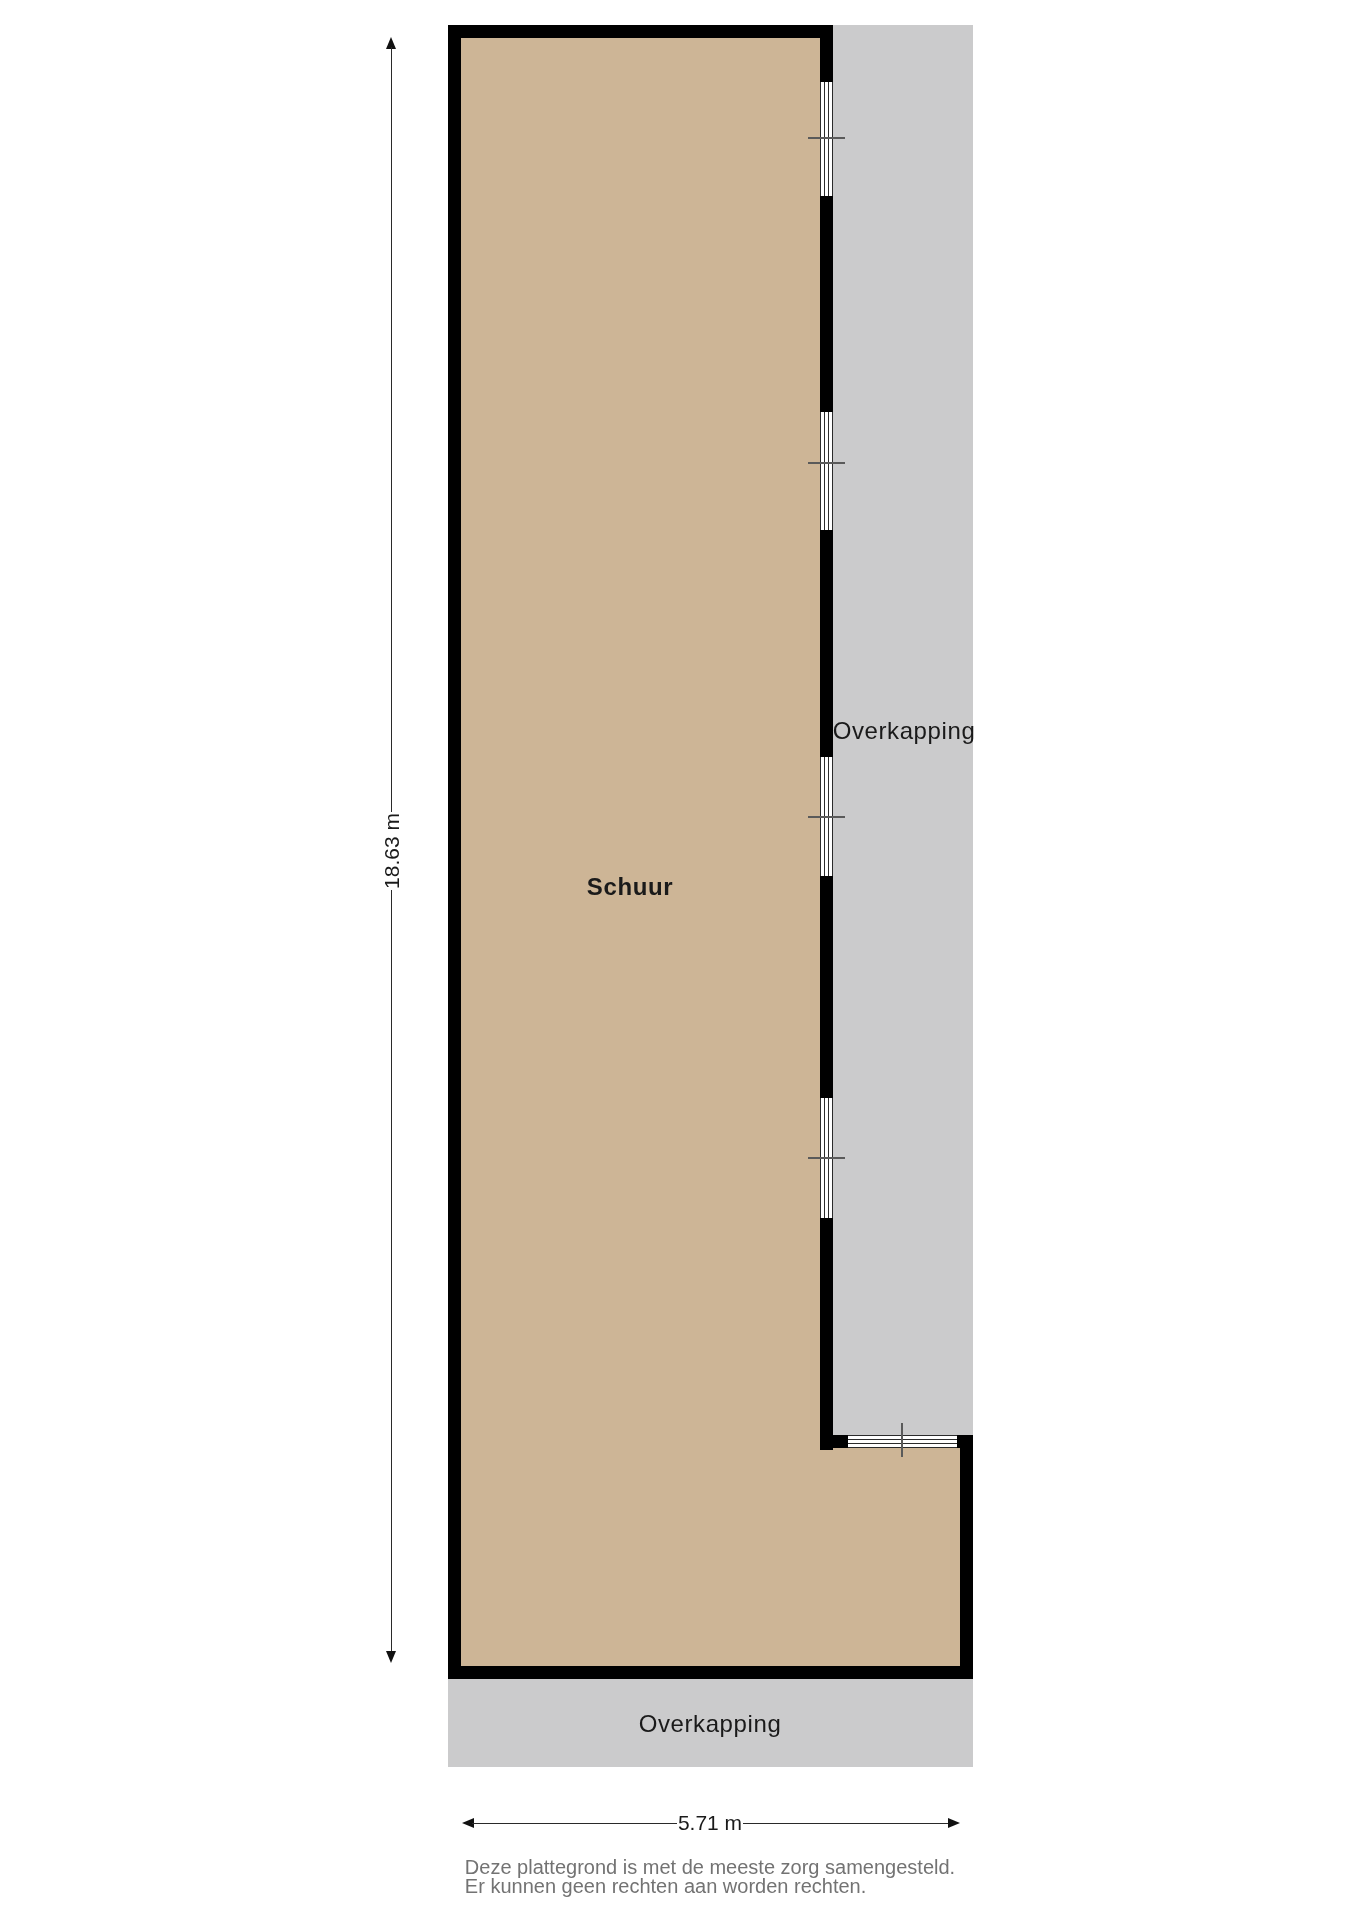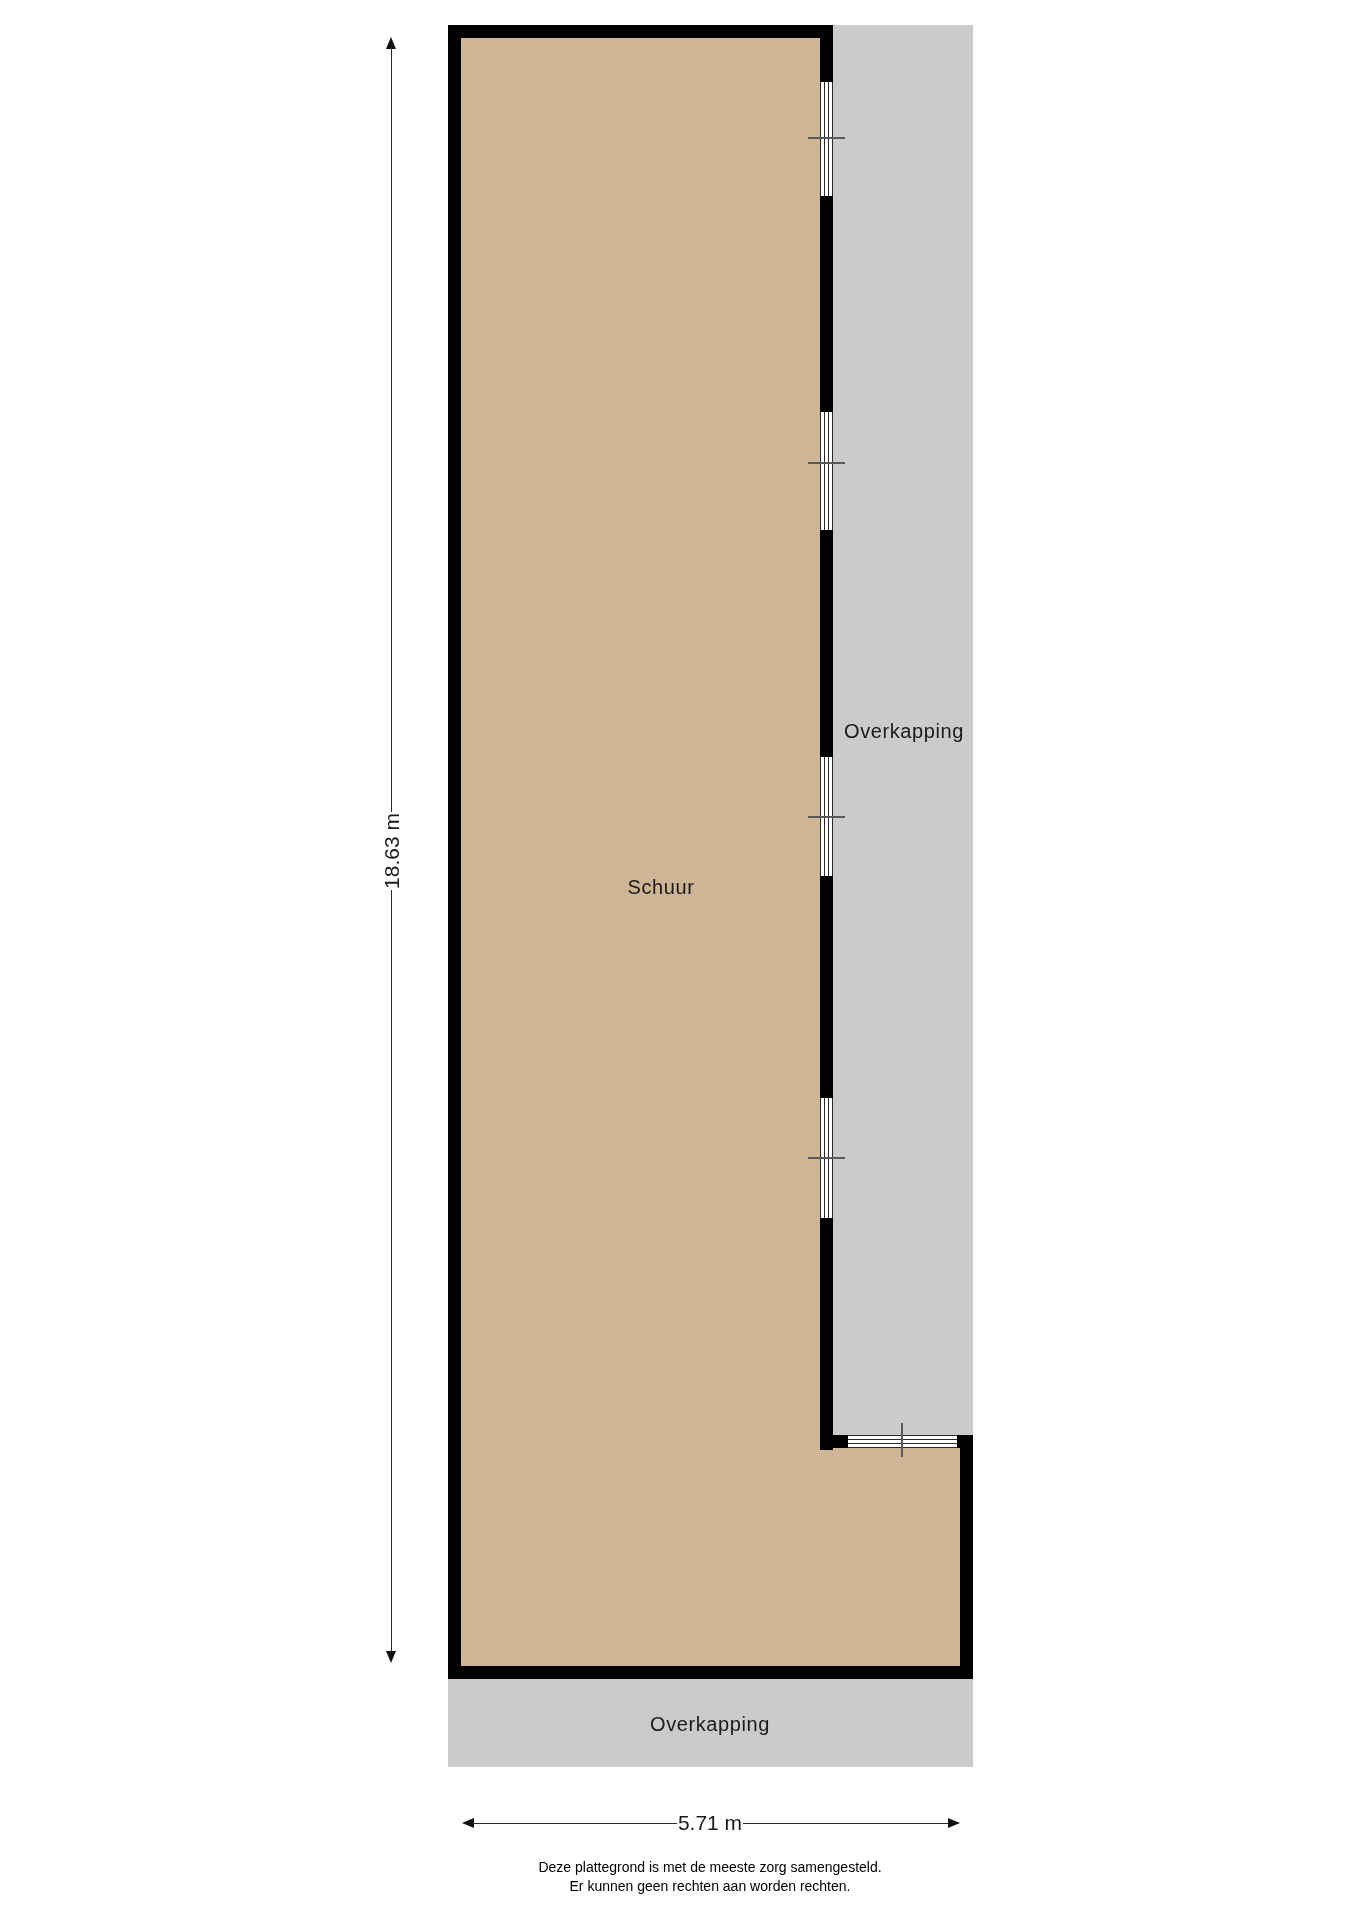--- a/index.html
+++ b/index.html
@@ -9,35 +9,35 @@
   }
   .abs{position:absolute;}
   .floor{background:#cdb596;}
   .canopy{background:#cbcbcc;}
   .wall{background:#000000;}
   .win-v{background:repeating-linear-gradient(to right,#2b2b2b 0 1px,#ffffff 1px 4px);}
   .win-h{background:repeating-linear-gradient(to bottom,#2b2b2b 0 1px,#ffffff 1px 4px);}
   .tick-h{height:2px;background:#5a5a5a;}
   .tick-v{width:2px;background:#5a5a5a;}
   .room-label{
-    color:#1a1a1a;font-size:20px;letter-spacing:0.6px;white-space:nowrap;
+    color:#1a1a1a;font-size:24px;letter-spacing:0.6px;white-space:nowrap;
     transform:translate(-50%,-50%);
   }
   .dim-line{background:#2a2a2a;}
   .dim-label{
     color:#1a1a1a;font-size:21px;white-space:nowrap;transform:translate(-50%,-50%);
   }
   .dim-label.vert{transform:translate(-50%,-50%) rotate(-90deg);}
   .arrow{width:0;height:0;}
   .arrow.up{border-left:5px solid transparent;border-right:5px solid transparent;border-bottom:12px solid #111;}
   .arrow.down{border-left:5px solid transparent;border-right:5px solid transparent;border-top:12px solid #111;}
   .arrow.left{border-top:5px solid transparent;border-bottom:5px solid transparent;border-right:12px solid #111;}
   .arrow.right{border-top:5px solid transparent;border-bottom:5px solid transparent;border-left:12px solid #111;}
   .disclaimer{
-    color:#000000;font-size:14px;line-height:19px;text-align:center;
+    color:#737373;font-size:20px;line-height:19px;
     transform:translateX(-50%);white-space:nowrap;
   }
 </style>
 </head>
 <body>
 
 <div id="stage">
 
   <div class="abs canopy" style="left:833px;top:25px;width:140px;height:1410px;"></div>
   <div class="abs canopy" style="left:448px;top:1679px;width:525px;height:88px;"></div>
@@ -76,21 +76,21 @@
   <div class="abs dim-label vert" style="left:392px;top:851px;">18.63 m</div>
   <div class="abs dim-line" style="left:391px;top:890px;width:1px;height:763px;"></div>
   <div class="abs arrow down" style="left:386px;top:1651px;"></div>
 
   <div class="abs arrow left" style="left:462px;top:1818px;"></div>
   <div class="abs dim-line" style="left:472px;top:1823px;width:205px;height:1px;"></div>
   <div class="abs dim-label" style="left:710px;top:1823px;">5.71 m</div>
   <div class="abs dim-line" style="left:743px;top:1823px;width:207px;height:1px;"></div>
   <div class="abs arrow right" style="left:948px;top:1818px;"></div>
 
-  <div class="abs room-label" style="left:661px;top:887px;">Schuur</div>
+  <div class="abs room-label" style="left:630px;top:887px;font-weight:bold;">Schuur</div>
   <div class="abs room-label" style="left:904px;top:731px;">Overkapping</div>
   <div class="abs room-label" style="left:710px;top:1724px;">Overkapping</div>
 
   <div class="abs disclaimer" style="left:710px;top:1858px;">
     <div>Deze plattegrond is met de meeste zorg samengesteld.</div>
     <div>Er kunnen geen rechten aan worden rechten.</div>
   </div>
 
 </div>
 

